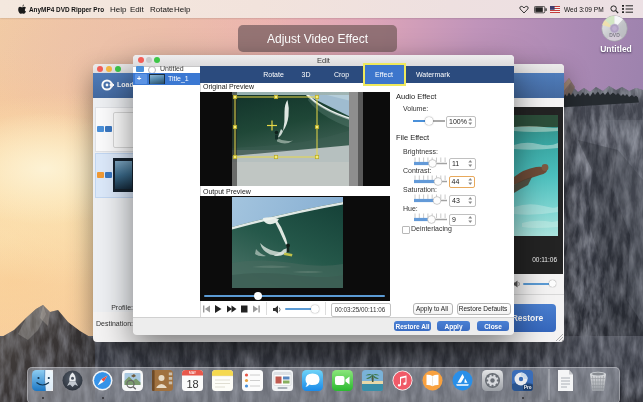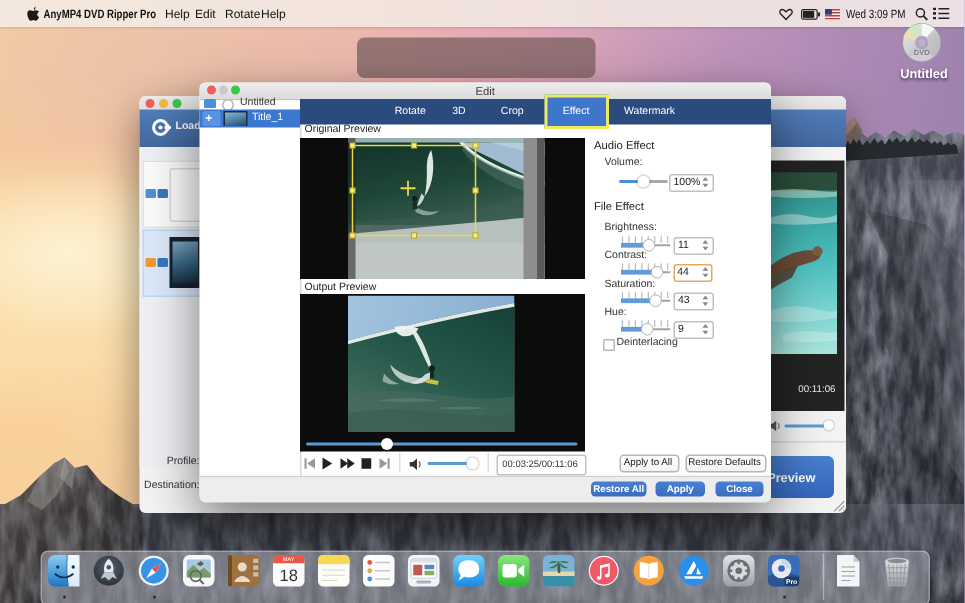--- a/index.html
+++ b/index.html
@@ -96,20 +96,21 @@
         <line x1="3.6" y1="7.2" x2="11" y2="7.2"></line>
       </g>
       <g fill="#222">
         <rect x="0" y="0" width="2" height="1.7"></rect>
         <rect x="0" y="3.1" width="2" height="1.7"></rect>
         <rect x="0" y="6.3" width="2" height="1.7"></rect>
       </g>
     </svg>
 
 <div class="abs" style="left:238px;top:25px;width:159px;height:27px;border-radius:5px;background:rgba(128,100,101,.8);"></div>
+<div class="abs txt" style="left:238px;top:31.5px;width:159px;text-align:center;font-size:12px;color:#fff;">Adjust Video Effect</div>
 
 <svg class="abs" style="left:601px;top:15px" width="27" height="27" viewBox="0 0 27 27">
   <defs>
     <linearGradient id="disc1" x1="0" y1="0" x2="1" y2="1">
       <stop offset="0" stop-color="#e8e8ea"></stop>
           <stop offset="0.35" stop-color="#d4d6d8"></stop>
           <stop offset="0.6" stop-color="#c0c2c6"></stop>
           <stop offset="1" stop-color="#b9babe"></stop>
     </linearGradient>
   </defs>
@@ -178,21 +179,21 @@
 </svg>
 <div class="abs txt" style="left:519px;top:256px;width:38px;text-align:right;font-size:6.5px;color:#eee;">00:11:06</div>
 <svg class="abs" style="left:513px;top:280px" width="8" height="8" viewBox="0 0 8 8">
       <path d="M0,2.5 h2 l2.5,-2 v7 l-2.5,-2 h-2 Z" fill="#555"></path>
       <path d="M5.6,2 q1.6,2 0,4" stroke="#777" stroke-width="0.8" fill="none"></path>
     </svg>
 <div class="abs" style="left:523px;top:283px;width:29px;height:2px;border-radius:1px;background:#5b9bd5;"></div>
 <div class="abs" style="left:548.5px;top:279.5px;width:7px;height:7px;border-radius:50%;background:#fdfdfd;box-shadow:0 0 1px rgba(0,0,0,.6);"></div>
 <div class="abs" style="left:509px;top:294px;width:55px;height:1px;background:#d8d8d8;"></div>
 <div class="abs" style="left:507px;top:304px;width:49px;height:28px;border-radius:4px;background:linear-gradient(#4a7fd0,#3567bd);"></div>
-<div class="abs txt" style="left:503px;top:313px;width:49px;text-align:center;font-size:8.5px;font-weight:bold;color:#fff;">Preview</div>
+<div class="abs txt" style="left:503px;top:313px;width:49px;text-align:center;font-size:8.5px;font-weight:bold;color:#fff;">Restore</div>
 <svg class="abs" style="left:555px;top:333px" width="8" height="8" viewBox="0 0 8 8">
       <g stroke="#9a9a9a" stroke-width="0.8">
         <line x1="1" y1="8" x2="8" y2="1"></line>
         <line x1="4" y1="8" x2="8" y2="4"></line>
         <line x1="7" y1="8" x2="8" y2="7"></line>
       </g>
     </svg>
 
 <div id="dlg" class="abs" style="left:133px;top:55px;width:381px;height:279px;border-radius:4px;background:#fff;box-shadow:0 14px 34px rgba(0,0,0,.5);"></div>
 <div class="abs" style="left:133px;top:55px;width:381px;height:11px;border-radius:4px 4px 0 0;background:linear-gradient(#eeedee,#dcdbdc);border-bottom:1px solid #c6c5c6;"></div>

